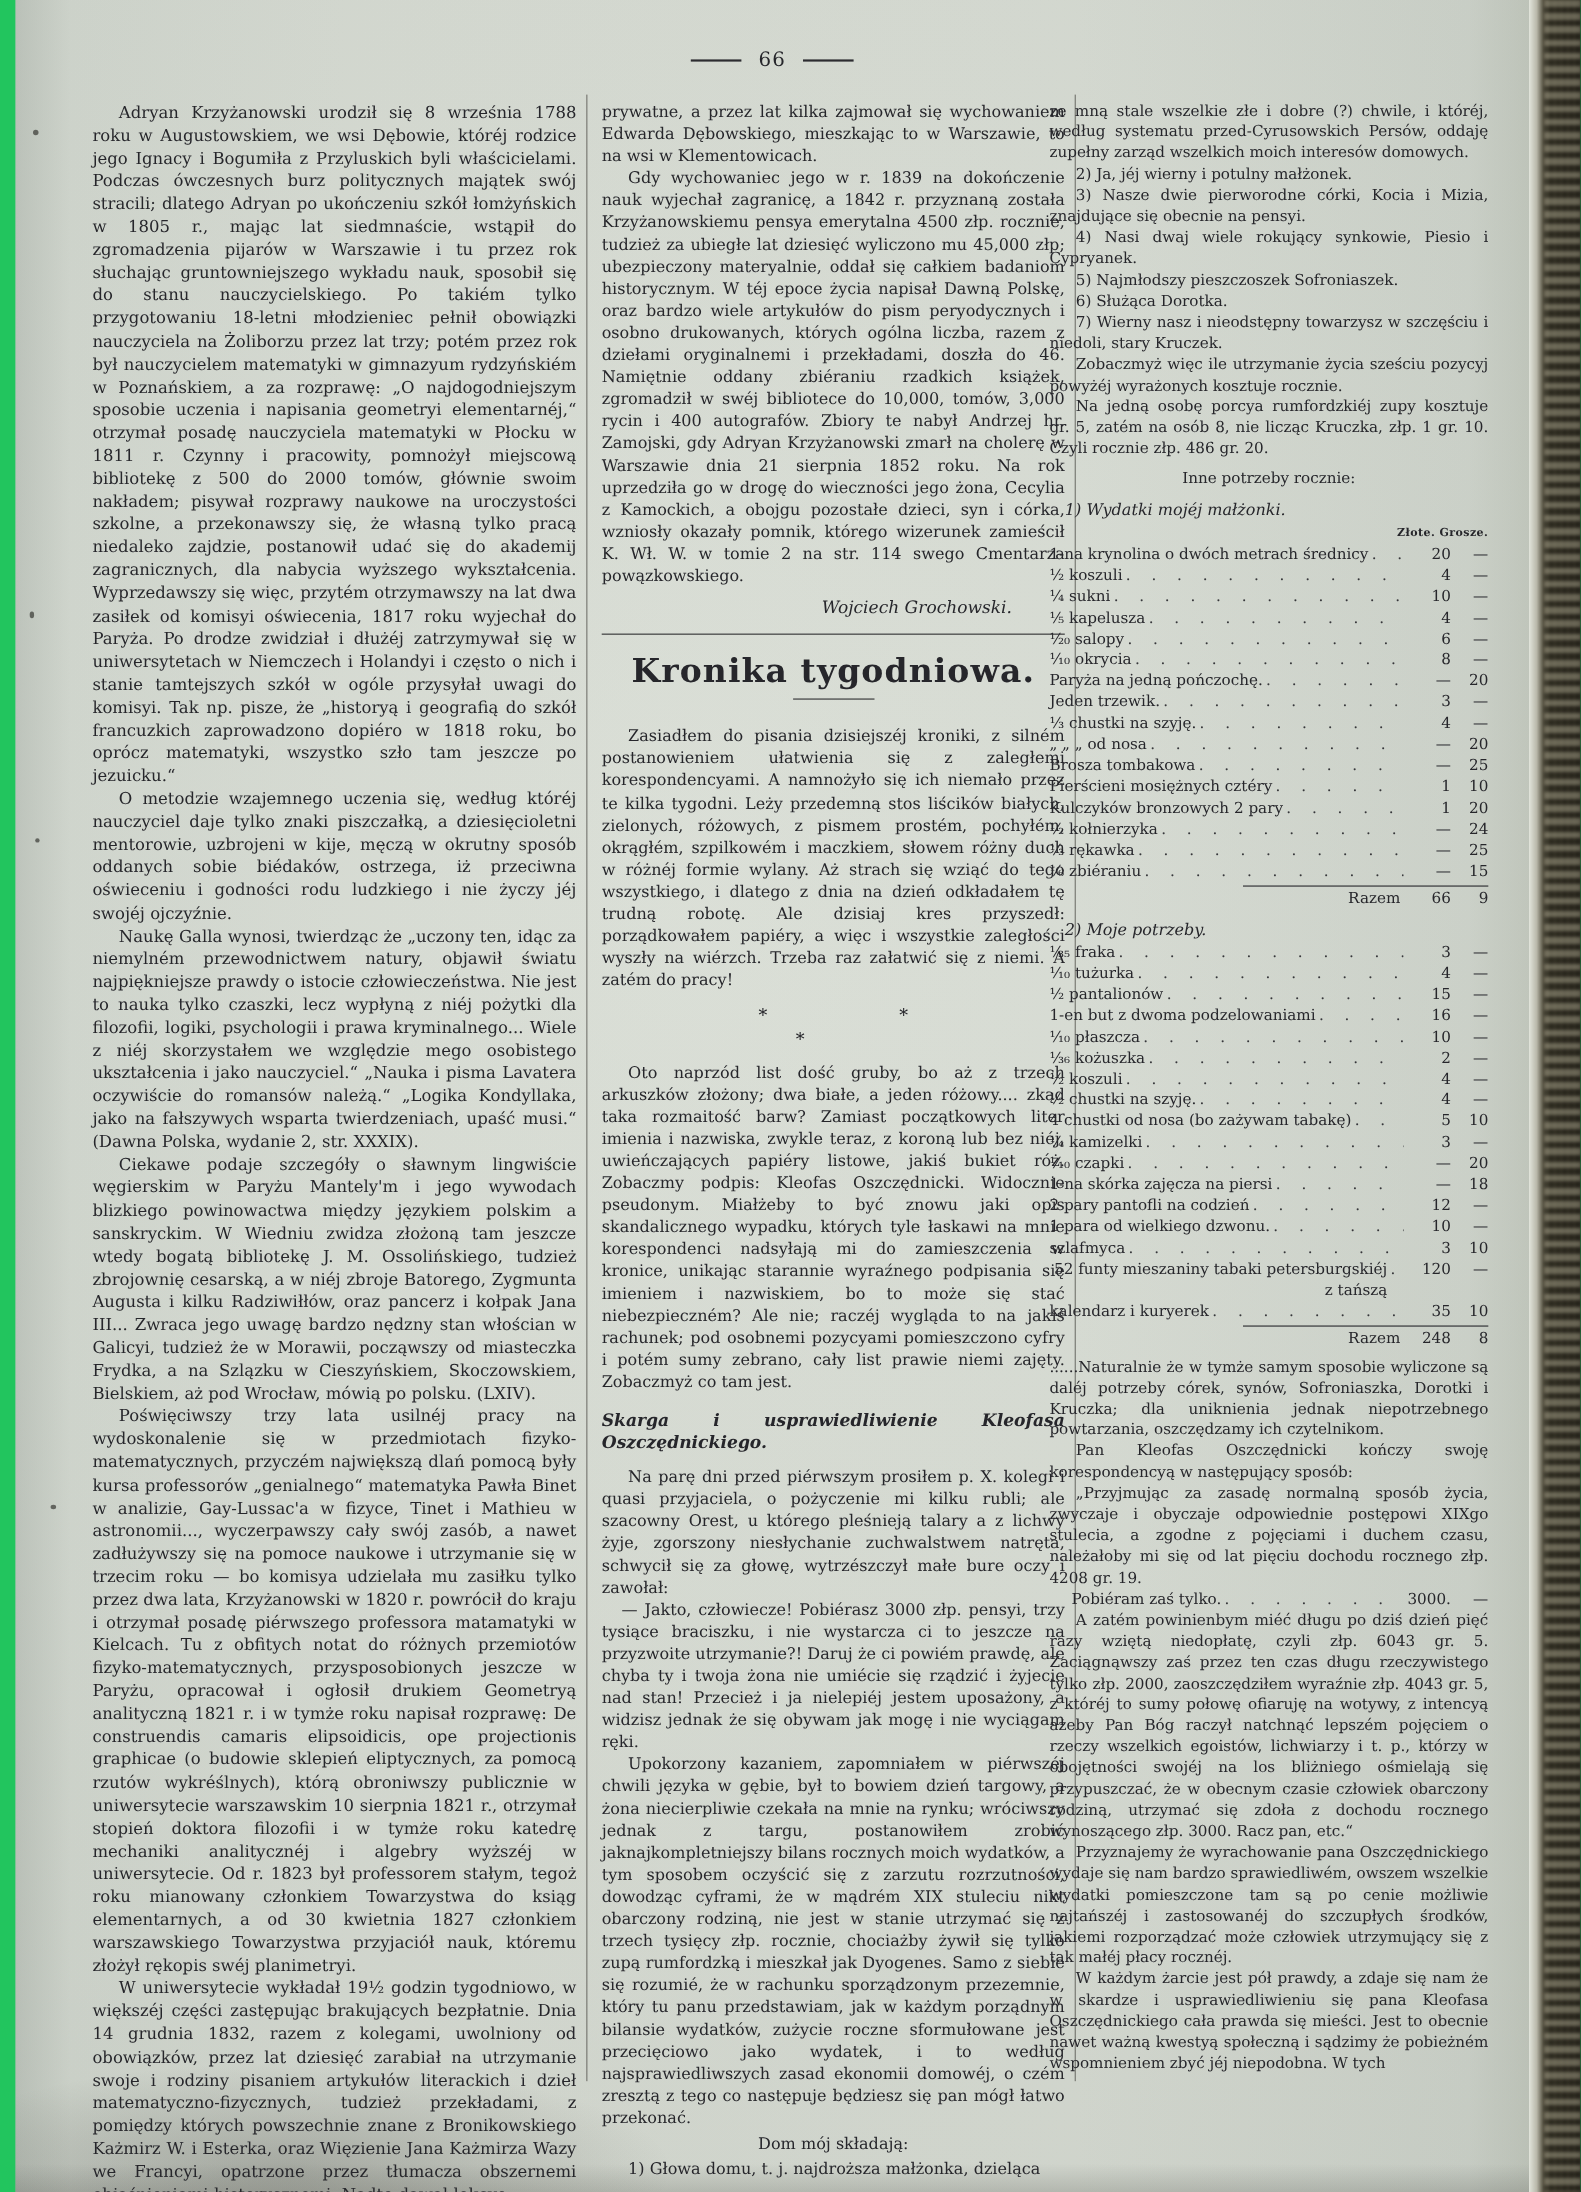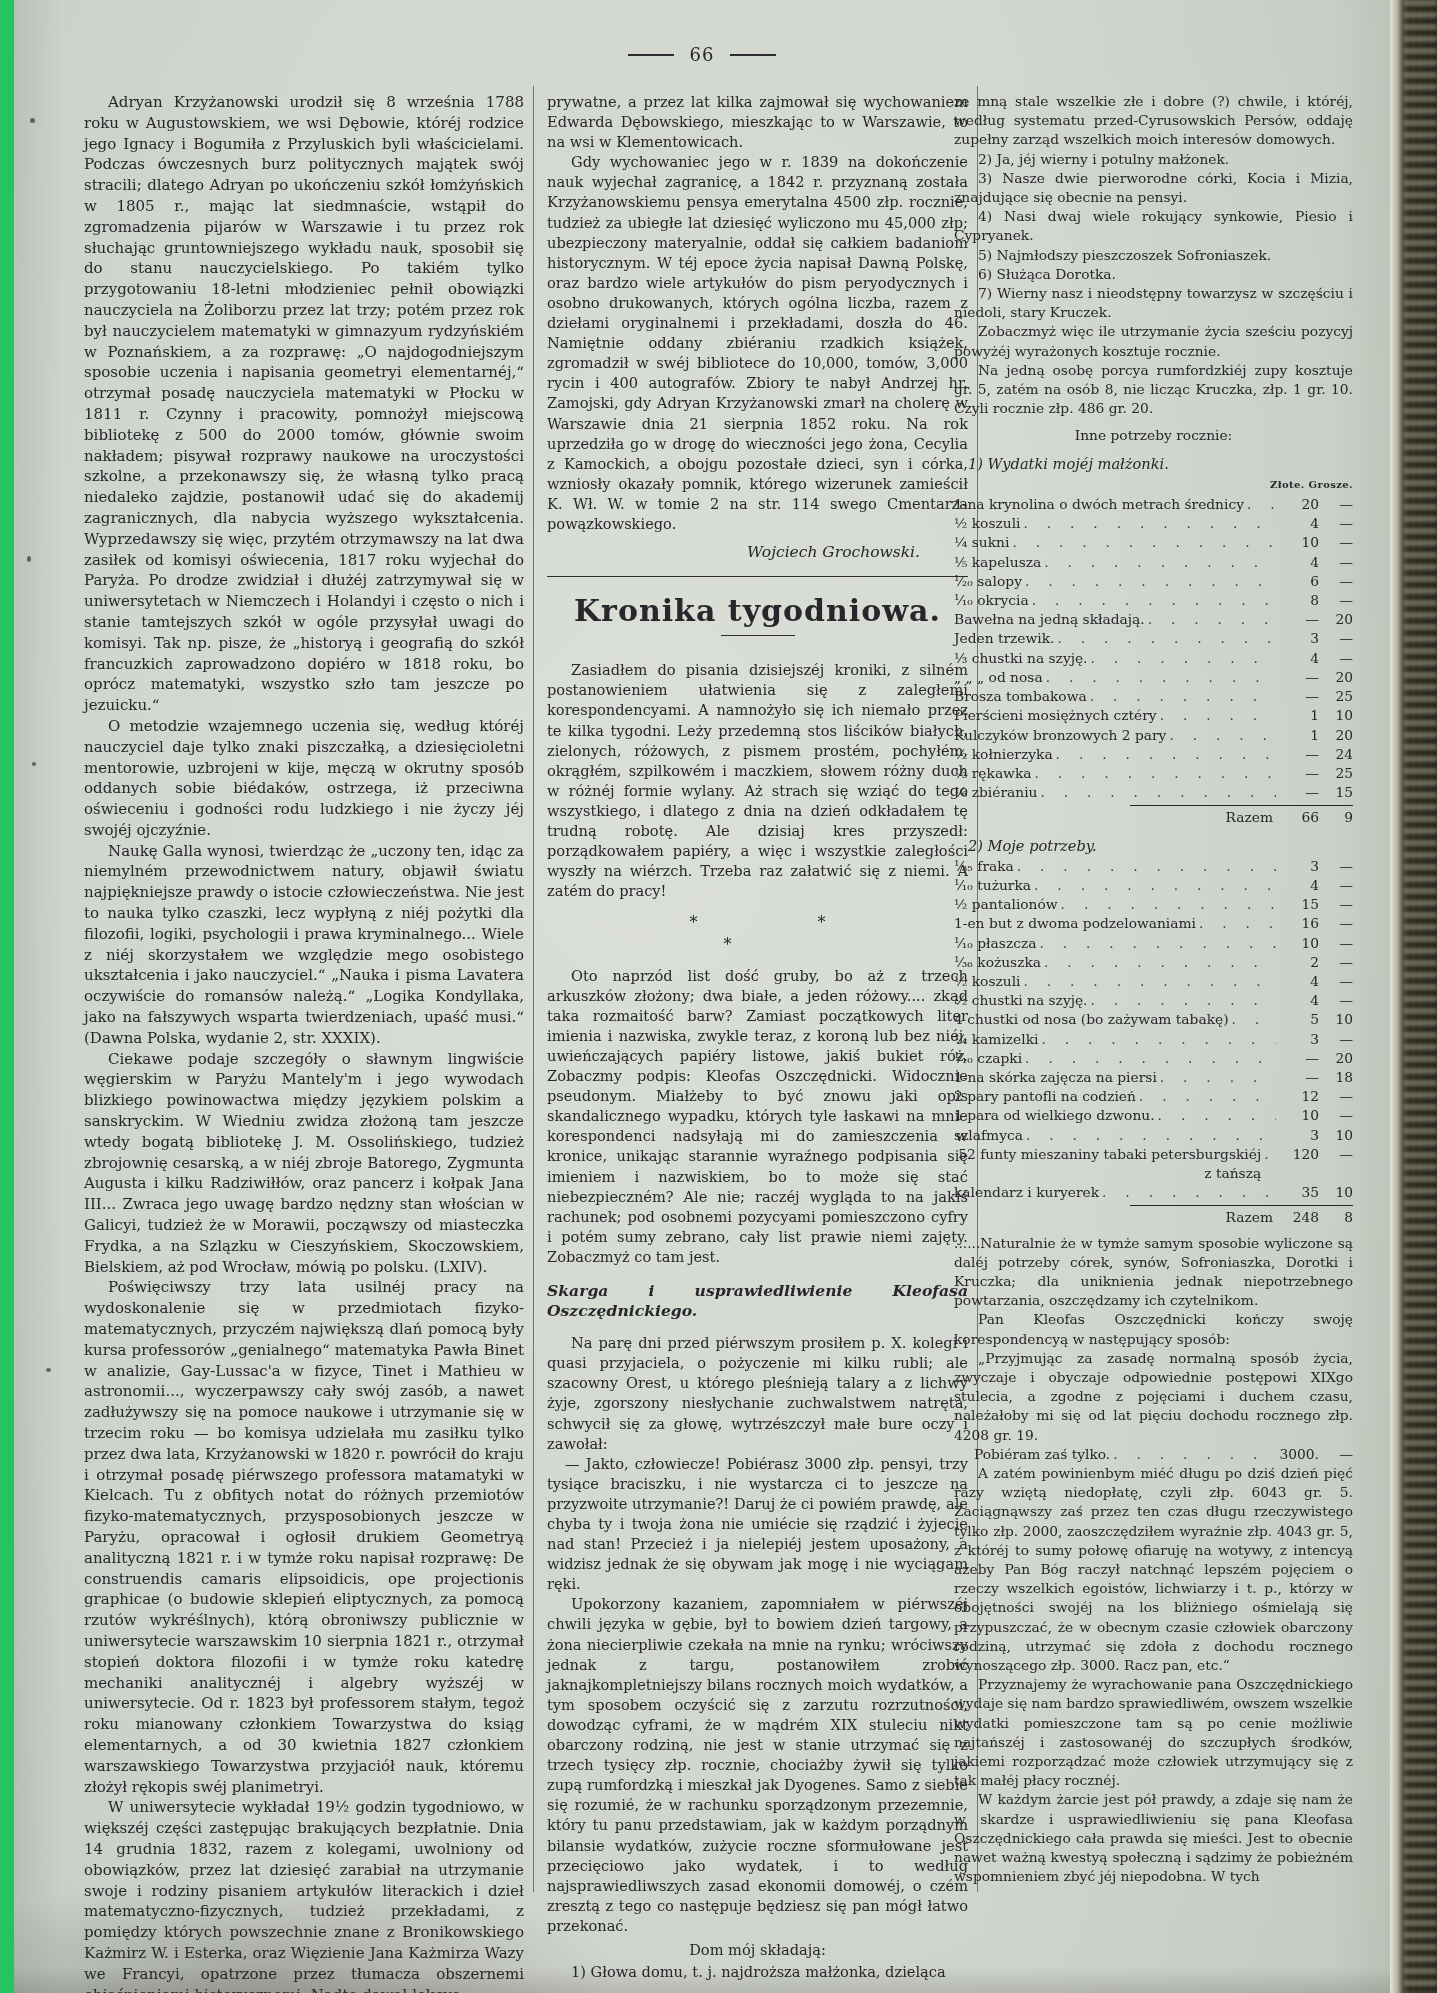--- a/index.html
+++ b/index.html
@@ -189,21 +189,21 @@
           </div>
 
           <div class="xrow">
             <span class="lbl">¹⁄₁₀ okrycia</span>
             <span class="dots"></span>
             <span class="vz">8</span>
             <span class="vg">—</span>
           </div>
 
           <div class="xrow">
-            <span class="lbl">Bawełna na jedną składają.</span>
+            <span class="lbl">Paryża na jedną pończochę.</span>
             <span class="dots"></span>
             <span class="vz">—</span>
             <span class="vg">20</span>
           </div>
 
           <div class="xrow">
             <span class="lbl">Jeden trzewik.</span>
             <span class="dots"></span>
             <span class="vz">3</span>
             <span class="vg">—</span>

